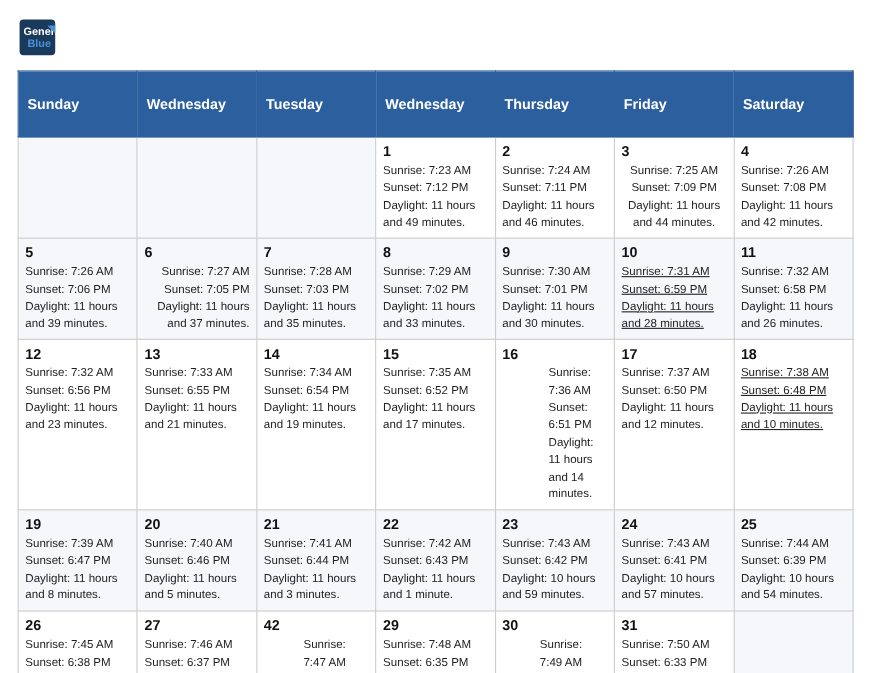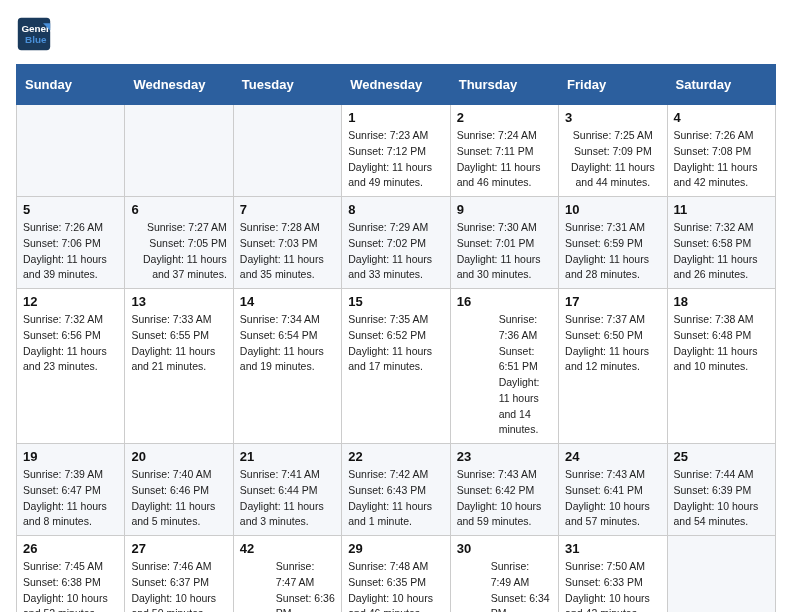--- a/index.html
+++ b/index.html
@@ -48,21 +48,21 @@
     }
     table {
       width: 100%;
       border-collapse: collapse;
       font-size: 11px;
     }
     thead tr th {
       background: #2c5f9e;
       color: #fff;
       text-align: left;
-      padding: 12px 8px;
+      padding: 22px 8px;
       font-size: 13px;
       font-weight: bold;
       border: 1px solid #2c5f9e;
     }
     tbody tr td {
       border: 1px solid #ccc;
       vertical-align: top;
       padding: 5px 6px;
       width: 14.28%;
       min-height: 80px;
@@ -178,21 +178,21 @@
 Daylight: 11 hours and 33 minutes.</div>
         </td>
         <td>
           <div class="day-num">9</div>
           <div class="day-info" style="white-space: pre-line;">Sunrise: 7:30 AM
 Sunset: 7:01 PM
 Daylight: 11 hours and 30 minutes.</div>
         </td>
         <td>
           <div class="day-num">10</div>
-          <div class="day-info" style="white-space: pre-line;">Sunrise: 7:31 AM
+          <div class="day-info" style="white-space: pre-line; text-decoration: underline;">Sunrise: 7:31 AM
 Sunset: 6:59 PM
 Daylight: 11 hours and 28 minutes.</div>
         </td>
         <td>
           <div class="day-num">11</div>
           <div class="day-info" style="white-space: pre-line;">Sunrise: 7:32 AM
 Sunset: 6:58 PM
 Daylight: 11 hours and 26 minutes.</div>
         </td>
       </tr>
@@ -228,21 +228,21 @@
 Daylight: 11 hours and 14 minutes.</div>
         </td>
         <td>
           <div class="day-num">17</div>
           <div class="day-info" style="white-space: pre-line;">Sunrise: 7:37 AM
 Sunset: 6:50 PM
 Daylight: 11 hours and 12 minutes.</div>
         </td>
         <td>
           <div class="day-num">18</div>
-          <div class="day-info" style="white-space: pre-line;">Sunrise: 7:38 AM
+          <div class="day-info" style="white-space: pre-line; text-decoration: underline;">Sunrise: 7:38 AM
 Sunset: 6:48 PM
 Daylight: 11 hours and 10 minutes.</div>
         </td>
       </tr>
       <tr>
         <td>
           <div class="day-num">19</div>
           <div class="day-info" style="white-space: pre-line;">Sunrise: 7:39 AM
 Sunset: 6:47 PM
 Daylight: 11 hours and 8 minutes.</div>

